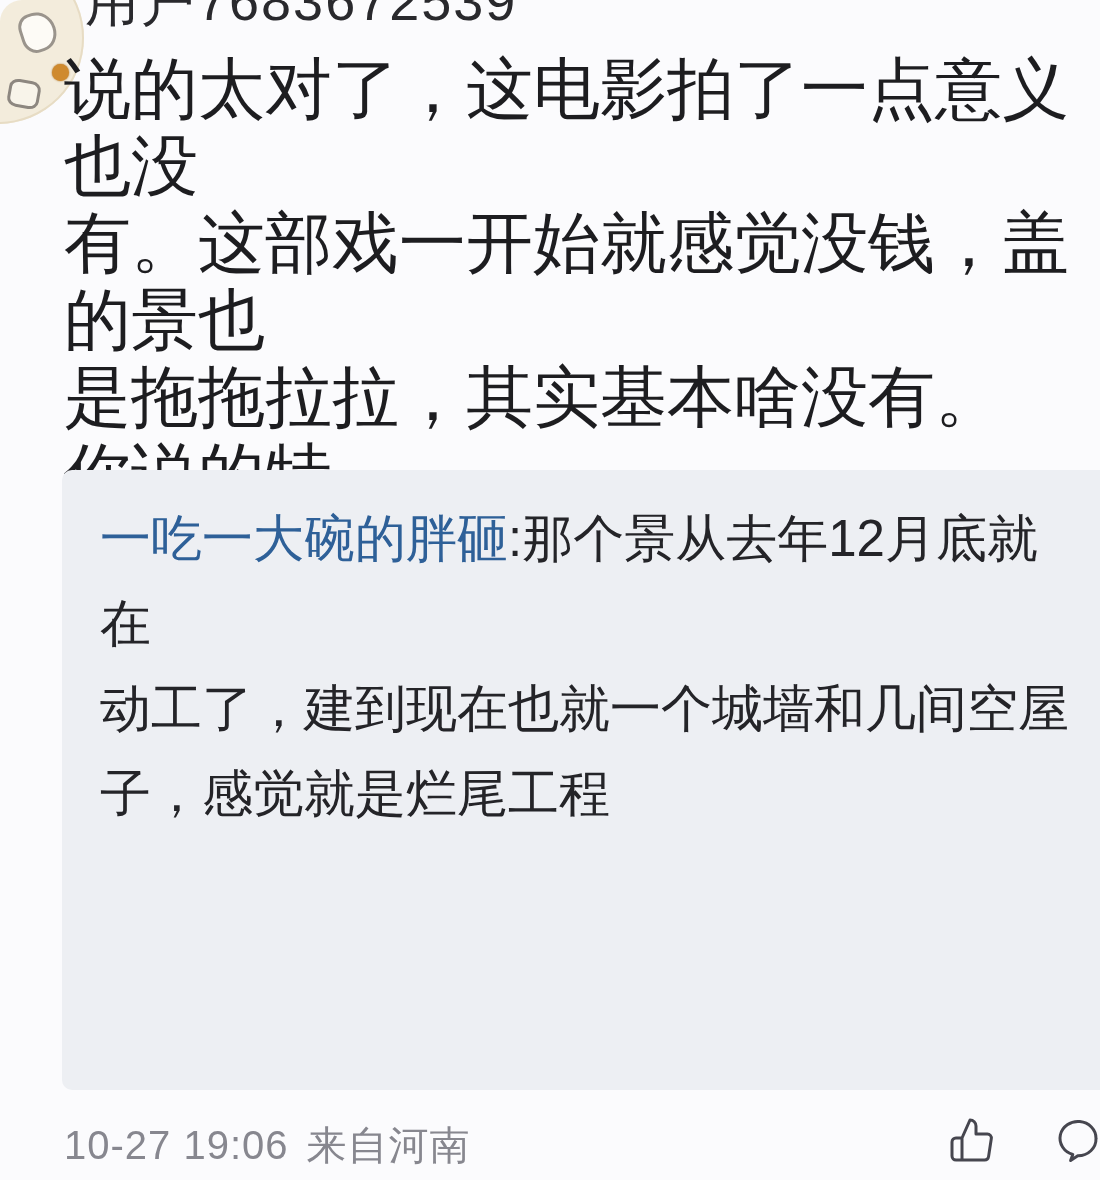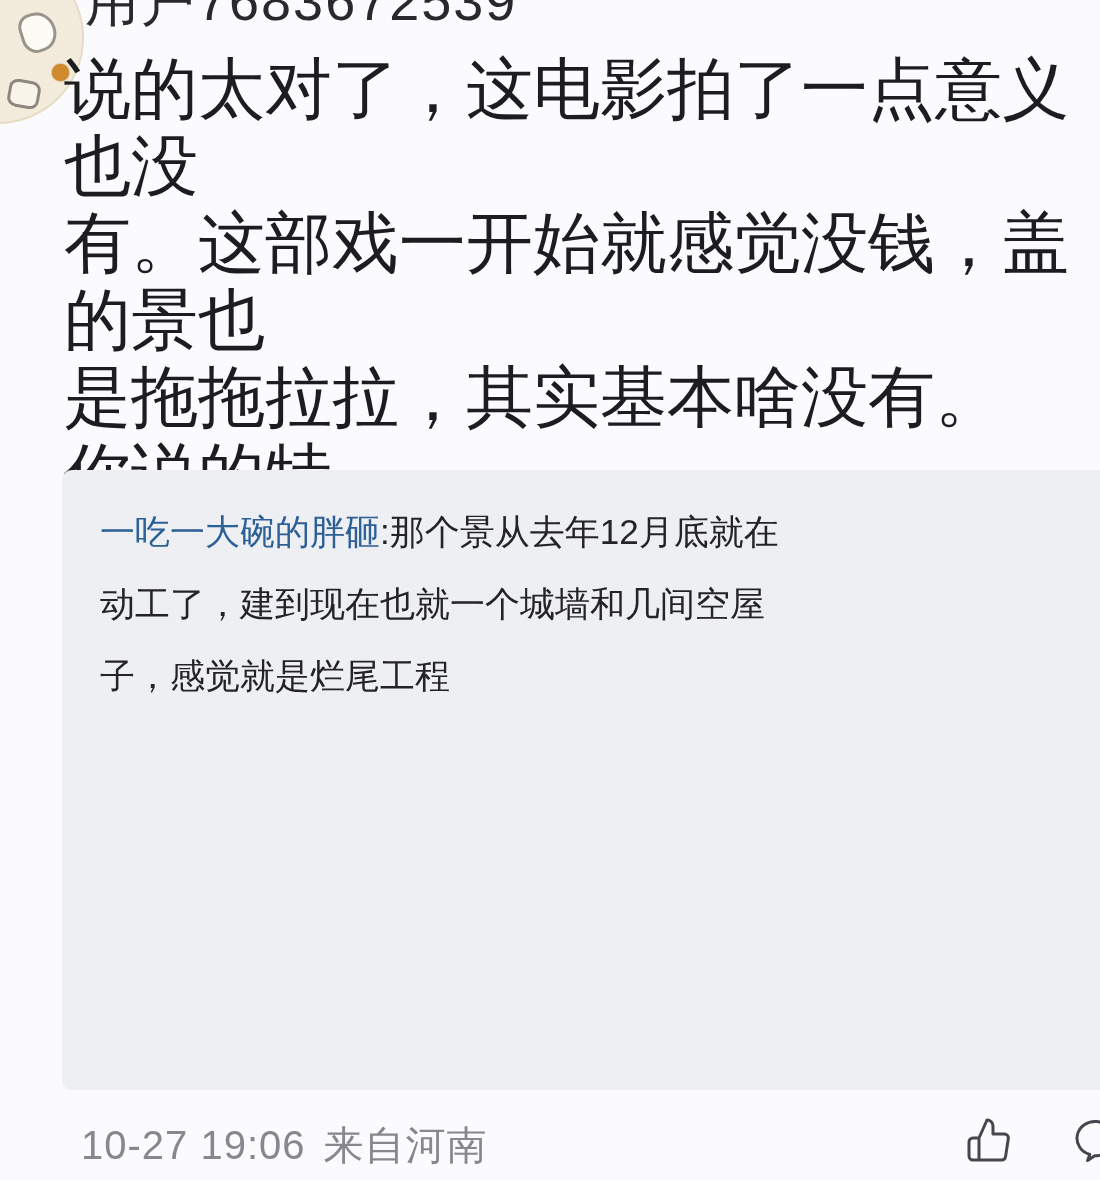--- a/index.html
+++ b/index.html
@@ -2,21 +2,21 @@
 <html><head>
 <meta charset="utf-8">
 <style>
   html,body{margin:0;padding:0;}
   body{
     width:1100px;height:1180px;
     background:#fbfbfd;
     font-family:"Liberation Sans","DejaVu Sans",sans-serif;
     overflow:hidden;position:relative;
   }
-  .page{position:absolute;inset:0;overflow:hidden;}
+  .page{position:absolute;inset:0;overflow:hidden;border-radius:22px;}
 
   
   .avatar{
     position:absolute;left:-88px;top:-48px;width:172px;height:172px;
     border-radius:50%;
     background:#f3ecdc;
     box-shadow:inset 0 0 0 2px #e7dcc4;
     overflow:hidden;
   }
   .avatar .mark-a{
@@ -47,29 +47,29 @@
     font-size:67px;line-height:77px;color:#1d1d20;
     white-space:pre-wrap;word-break:break-word;
   }
 
   .quote-box{
     position:absolute;left:62px;top:470px;width:1038px;height:620px;
     background:#edeff3;border-radius:10px 0 0 10px;
     padding:26px 18px 0 38px;box-sizing:border-box;
   }
   .reply{
-    font-size:35px;line-height:72px;color:#242428;
+    font-size:51px;line-height:85px;color:#242428;
     white-space:pre-wrap;word-break:break-word;
   }
   .reply .link{color:#2e6098;}
   .reply .mention{color:#3d70ac;}
   .reply .plain{color:#242428;}
 
   .footer{
-    position:absolute;left:17px;top:1100px;width:960px;height:80px;
+    position:absolute;left:0;top:1100px;width:960px;height:80px;
   }
   .footer-meta{
     position:absolute;left:64px;top:18px;
     font-size:40px;color:#87878f;letter-spacing:1px;
     white-space:nowrap;
   }
   .footer-meta .src{margin-left:18px;}
   .icon{position:absolute;top:16px;}
   .icon svg{display:block;}
   .icon-like{left:948px;}

